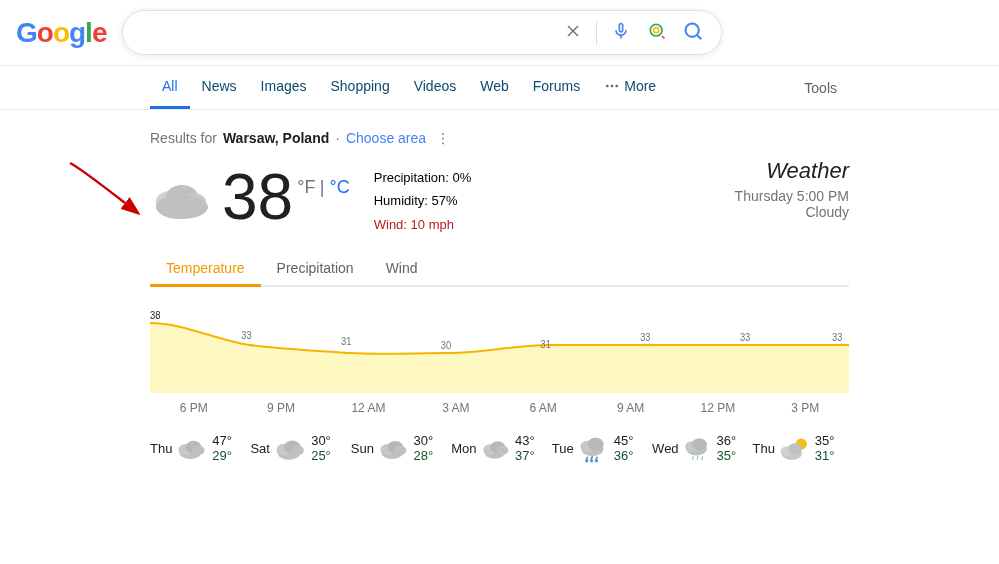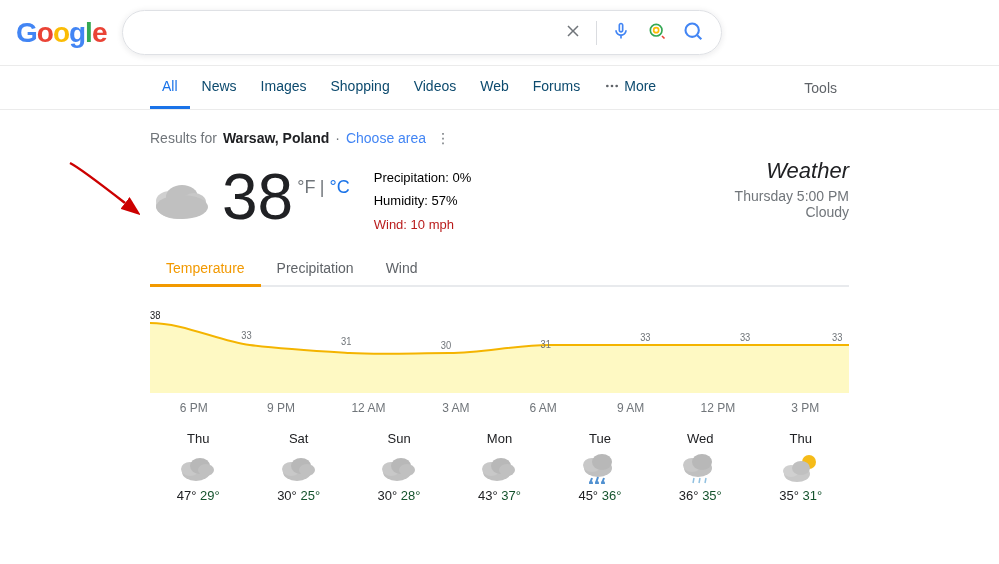--- a/index.html
+++ b/index.html
@@ -54,21 +54,21 @@
     
     .chart-container { position: relative; width: 100%; height: 90px; margin-bottom: 8px; }
     .chart-svg { width: 100%; height: 90px; }
 
     
     .time-labels { display: flex; justify-content: space-between; margin-bottom: 16px; }
     .time-label { font-size: 12px; color: #70757a; text-align: center; flex: 1; }
 
     
     .forecast-row { display: flex; justify-content: space-between; gap: 4px; margin-top: 12px; }
-    .forecast-day { flex: 1; display: flex; flex-direction: column; align-items: center; gap: 4px; }
+    .forecast-day { flex: 1; display: flex; flex-direction: row; align-items: center; gap: 4px; }
     .forecast-day-name { font-size: 13px; color: #202124; font-weight: 500; }
     .forecast-temps { font-size: 13px; color: #202124; }
     .forecast-temps .high { font-weight: 500; }
     .forecast-temps .low { color: #14532d; }
   </style>
 </head>
 <body>
 
 <div class="header">
   <div class="google-logo">

